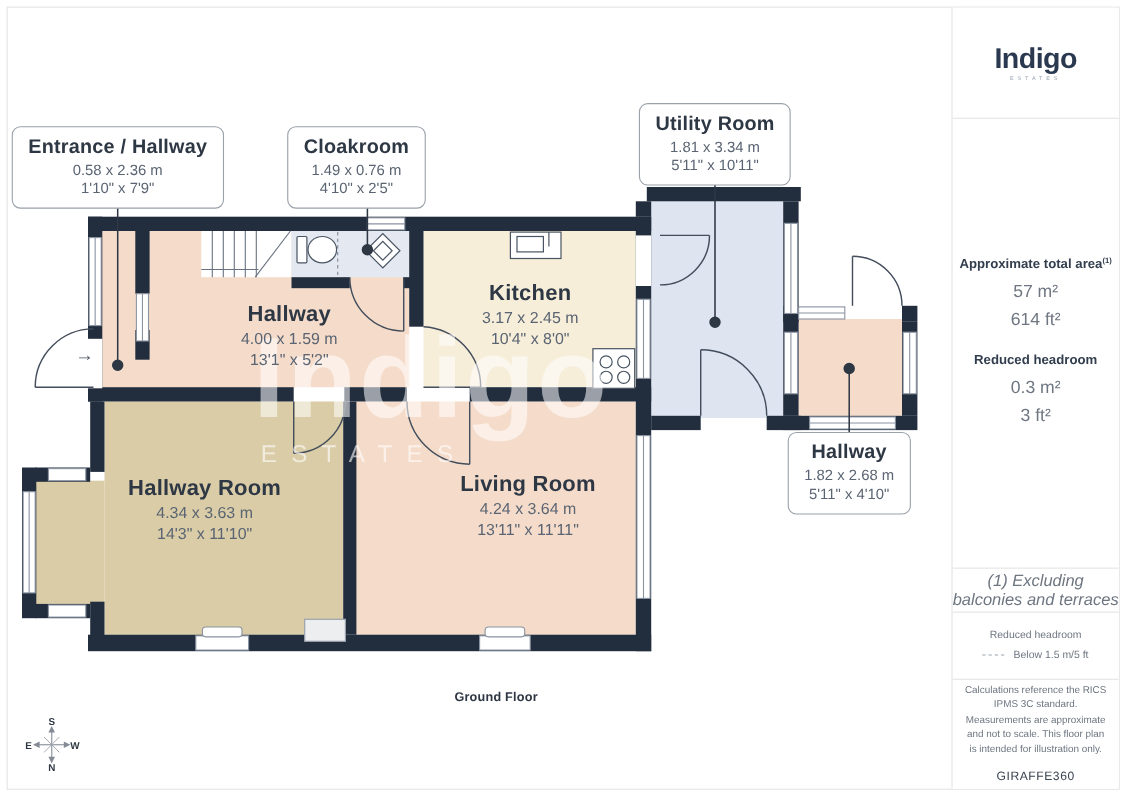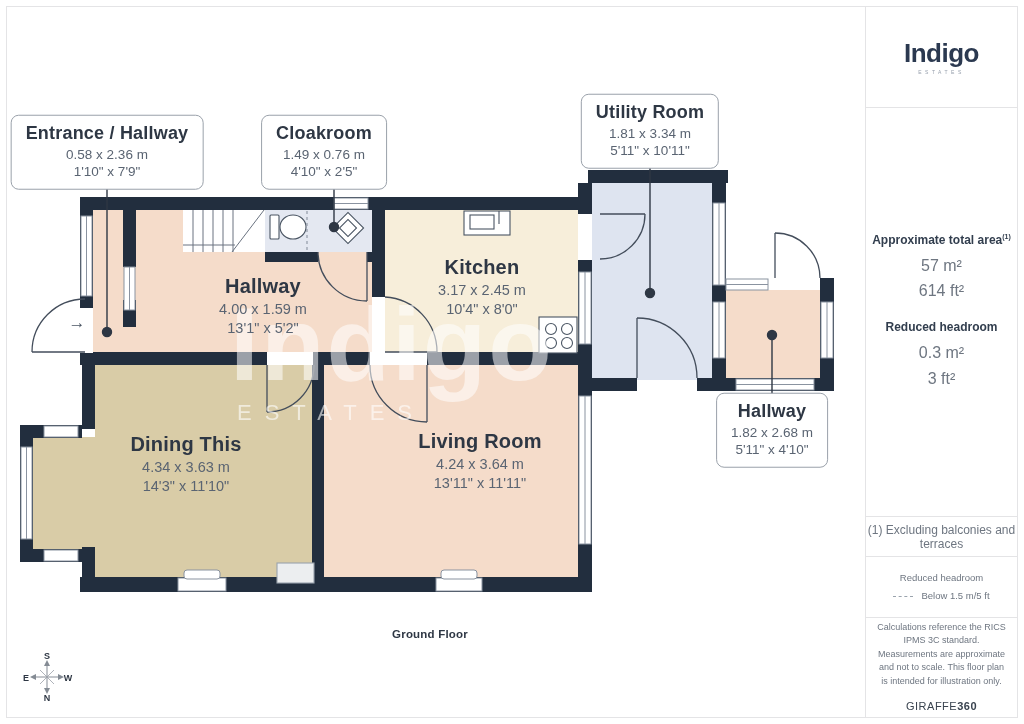--- a/index.html
+++ b/index.html
@@ -19,21 +19,21 @@
   
   .room-label{position:absolute;transform:translate(-50%,-50%);text-align:center;
               color:#2e3744;white-space:nowrap;z-index:5;}
   .room-label .t{font-weight:bold;font-size:20px;letter-spacing:.2px;margin-bottom:2px;}
   .room-label .d{font-size:14.5px;color:#5a6472;line-height:1.3;}
   .room-label.boxed{background:#fff;border:1px solid #9aa1aa;border-radius:8px;
                     padding:7px 14px 8px;}
   .room-label.boxed .t{font-size:18px;}
   .room-label.boxed .d{font-size:13.5px;line-height:1.28;}
 
-  .floor-label{position:absolute;left:430px;top:634px;transform:translate(-50%,-50%);
+  .floor-label{position:absolute;left:451px;top:634px;transform:translate(-50%,-50%);
                font-weight:bold;font-size:11.5px;color:#2e3744;letter-spacing:.2px;}
   .entrance-arrow{position:absolute;left:77px;top:323px;transform:translate(-50%,-50%);
                font-size:17px;color:#4a5563;}
 
   
   .compass-letter{position:absolute;transform:translate(-50%,-50%);font-size:9px;
                   font-weight:bold;color:#2e3744;}
 
   
   .sidebar{position:absolute;left:865px;top:7px;right:7px;bottom:7px;background:#fff;
@@ -41,28 +41,28 @@
   .sidebar section{border-bottom:1px solid #e4e4e6;display:flex;flex-direction:column;
            align-items:center;justify-content:center;text-align:center;}
   .s-logo{height:100px;}
   .logo-text{font-weight:bold;font-size:26px;color:#2b3950;letter-spacing:-.5px;line-height:1;}
   .logo-sub{font-size:5px;letter-spacing:3.5px;color:#97a0ad;margin-top:3px;}
   .s-area{height:408px;}
   .area-label{font-weight:bold;font-size:12px;color:#323e4e;}
   .area-label sup{font-size:7px;}
   .area-value{font-size:16px;color:#6e7681;margin-top:6px;line-height:1.6;}
   .area-gap{height:16px;}
-  .s-note{height:39px;font-size:12px;}
+  .s-note{height:39px;font-size:15px;font-style:italic;}
   .s-legend{height:60px;font-size:9.5px;line-height:1.9;}
   .dash-swatch{display:inline-block;width:20px;border-top:1px dashed #9aa3ad;
                vertical-align:middle;margin-right:8px;}
   .s-disclaimer{flex:1;border-bottom:none !important;font-size:9px;line-height:1.5;
                padding:0 11px;}
   .giraffe{margin-top:10px;font-size:11px;color:#39434f;letter-spacing:.5px;}
-  .giraffe b{font-weight:bold;}
+  .giraffe b{font-weight:normal;}
 </style>
 </head>
 <body>
 
 <div class="page">
   <div class="page-border"></div>
 
   <svg class="plan-svg" width="1024" height="724" viewBox="0 0 1024 724">
 
     <g>
@@ -247,21 +247,21 @@
     <div class="t">Hallway</div>
     <div class="d">4.00 x 1.59 m</div>
     <div class="d">13'1" x 5'2"</div>
   </div>
   <div class="room-label" style="left:482px;top:287px">
     <div class="t">Kitchen</div>
     <div class="d">3.17 x 2.45 m</div>
     <div class="d">10'4" x 8'0"</div>
   </div>
   <div class="room-label" style="left:186px;top:464px">
-    <div class="t">Dining This</div>
+    <div class="t">Hallway Room</div>
     <div class="d">4.34 x 3.63 m</div>
     <div class="d">14'3" x 11'10"</div>
   </div>
   <div class="room-label" style="left:480px;top:461px">
     <div class="t">Living Room</div>
     <div class="d">4.24 x 3.64 m</div>
     <div class="d">13'11" x 11'11"</div>
   </div>
 
   <div class="floor-label">Ground Floor</div>

